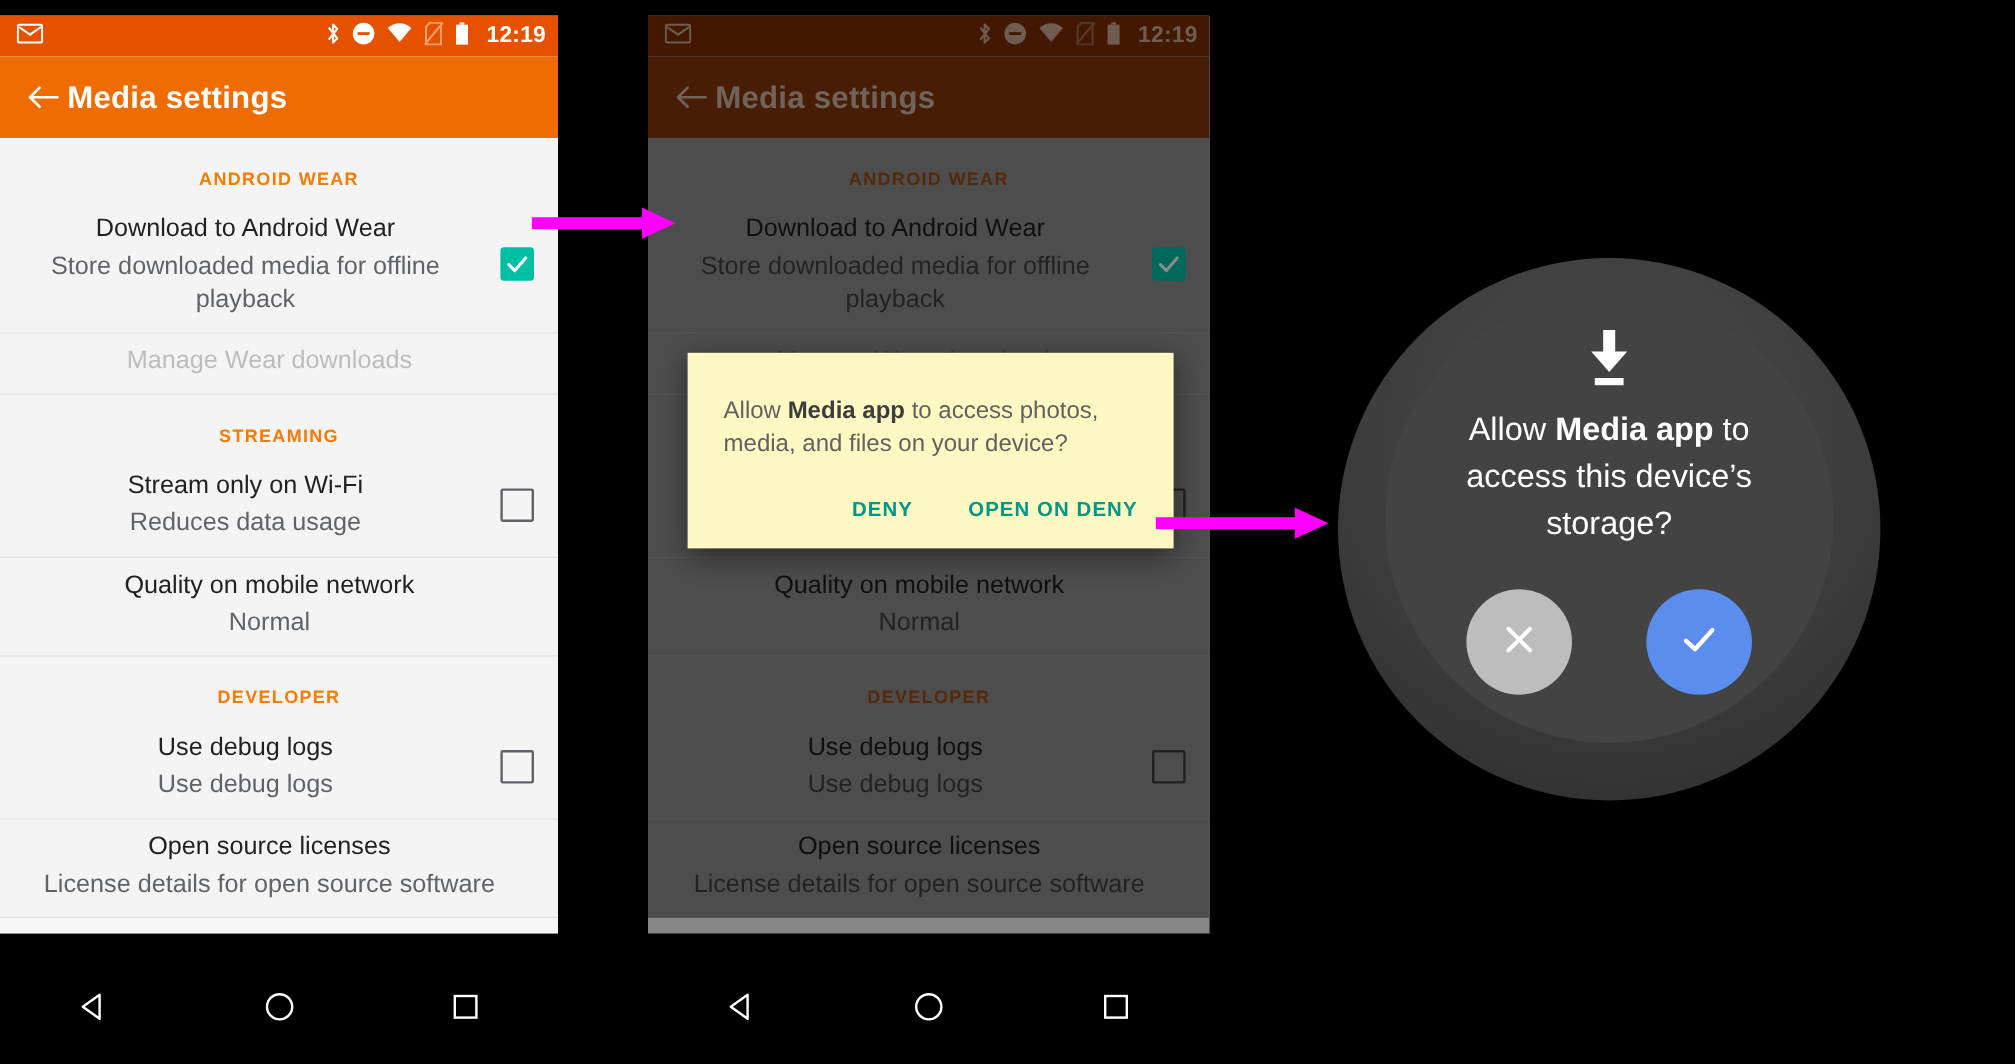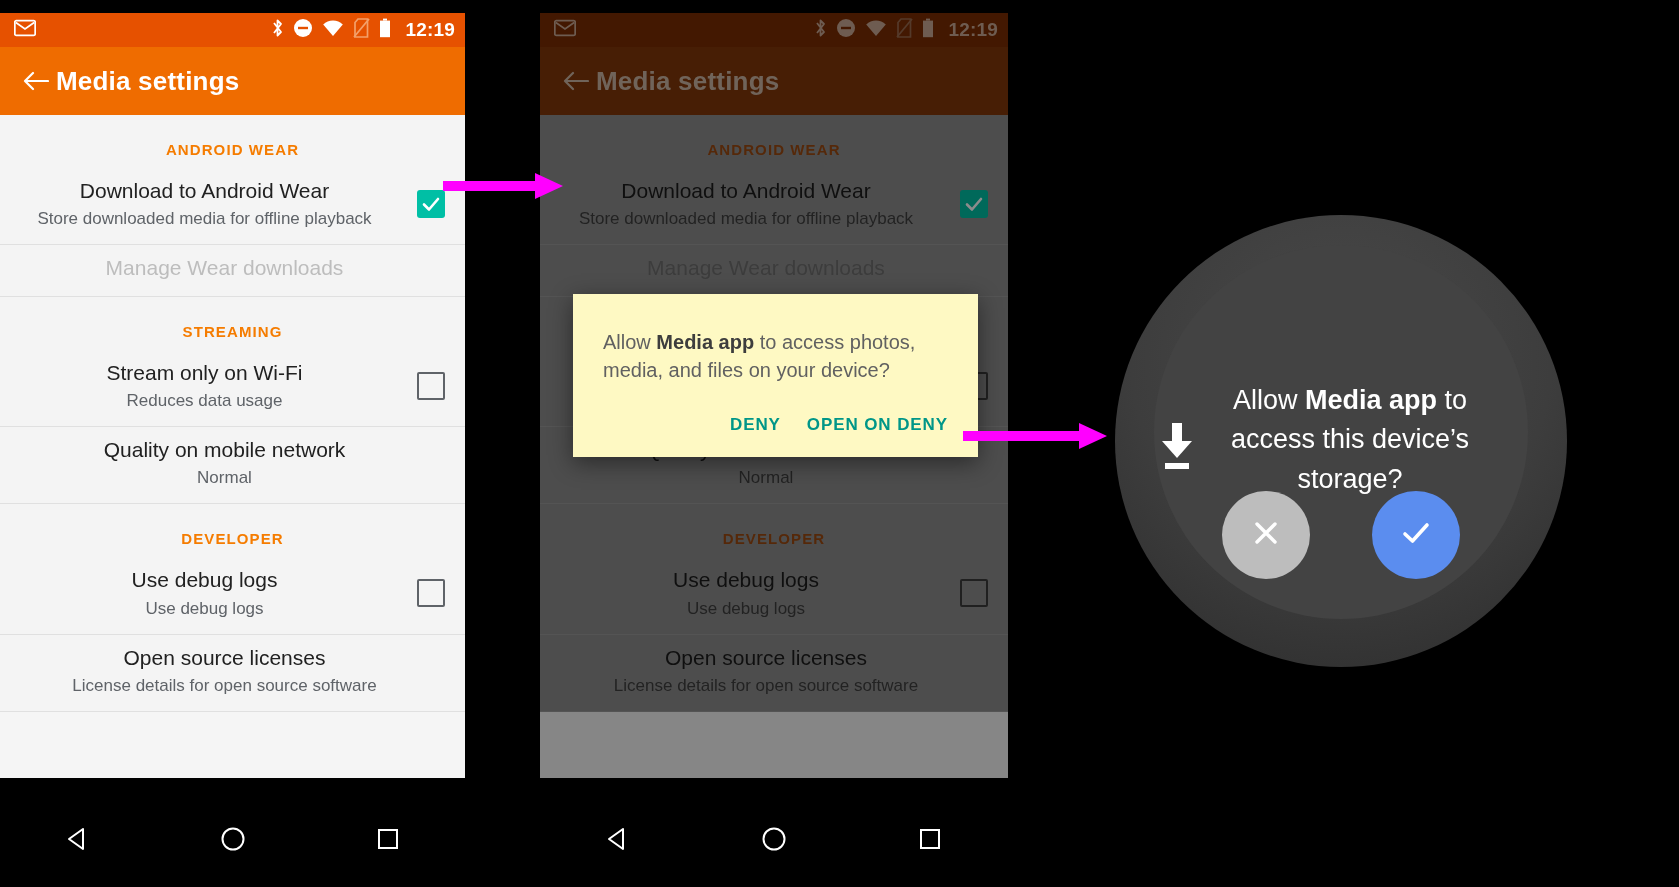--- a/index.html
+++ b/index.html
@@ -17,21 +17,21 @@
 
   .appbar{height:68px;display:flex;align-items:center;padding:0 16px;box-sizing:border-box;}
   .appbar .back{width:40px;height:40px;display:flex;align-items:center;justify-content:center;}
   .appbar .title{font-size:26px;font-weight:bold;letter-spacing:.2px;}
 
   .content{position:relative;text-align:center;}
   .sec-head{font-size:15px;font-weight:bold;letter-spacing:1.1px;padding:26px 20px 10px 20px;}
   .row{display:flex;align-items:center;padding:10px 20px 14px 4px;box-sizing:border-box;}
   .row .texts{flex:1;min-width:0;}
   .row .t1{font-size:21px;line-height:1.25;}
-  .row .t2{font-size:17px;line-height:1.3;margin-top:4px;}
+  .row .t2{font-size:21px;line-height:1.3;margin-top:4px;}
   .divider{height:1px;}
   .cb{width:28px;height:28px;box-sizing:border-box;flex:0 0 auto;margin-left:12px;display:flex;align-items:center;justify-content:center;}
   .cb.unchecked{border:2px solid #5f6368;border-radius:2px;background:transparent;}
   .cb.checked{border-radius:3px;}
 
   
   #phone1 .statusbar{background:#e65100;color:#fff;}
   #phone1 .appbar{background:#ef6c00;color:#fff;}
   #phone1 .content{background:#f4f4f4;}
   #phone1 .sec-head{color:#f57c00;}
@@ -56,28 +56,28 @@
   .navbar{position:absolute;left:0;bottom:0;width:100%;height:122px;background:#000;display:flex;align-items:center;justify-content:space-around;}
   #phone2 .navbar{height:122px;}
   .nav-ico{width:34px;height:34px;display:flex;align-items:center;justify-content:center;}
 
   
   .dialog{position:absolute;left:33px;top:281px;width:405px;background:#fef9c3;z-index:20;
           box-shadow:0 6px 22px rgba(0,0,0,.45);padding:34px 30px 0 30px;box-sizing:border-box;}
   .dialog .msg{font-size:20px;line-height:1.42;color:#616161;}
   .dialog .msg b{color:#3d3d3d;font-weight:bold;}
   .dialog .actions{display:flex;justify-content:flex-end;align-items:center;gap:26px;padding:30px 0 22px 0;}
-  .dialog .act{color:#009688;font-size:17px;font-weight:bold;letter-spacing:.9px;}
+  .dialog .act{color:#009688;font-size:17px;font-weight:bold;letter-spacing:.9px;margin-left:20px;}
 
   
   #watch{position:absolute;left:1115px;top:215px;width:452px;height:452px;}
   .watch-bezel{position:absolute;inset:0;border-radius:50%;
      background:radial-gradient(circle at 50% 32%, #4a4a4a 0%, #3d3d3d 55%, #2b2b2b 100%);}
   .watch-face{position:absolute;left:39px;top:30px;width:374px;height:374px;border-radius:50%;background:#434343;
-     display:flex;flex-direction:row;align-items:center;}
+     display:flex;flex-direction:column;align-items:center;}
   .watch-icon{margin-top:30px;width:46px;height:48px;}
   .watch-text{margin-top:16px;width:300px;text-align:center;color:#fff;font-size:27px;line-height:1.45;}
   .watch-text b{font-weight:bold;}
   .watch-btns{position:absolute;left:0;top:246px;width:374px;display:flex;justify-content:center;gap:62px;}
   .wbtn{width:88px;height:88px;border-radius:50%;display:flex;align-items:center;justify-content:center;}
   .wbtn.deny{background:#bdbdbd;}
   .wbtn.allow{background:#5b8def;}
 
   
   .arrow{position:absolute;z-index:30;}

